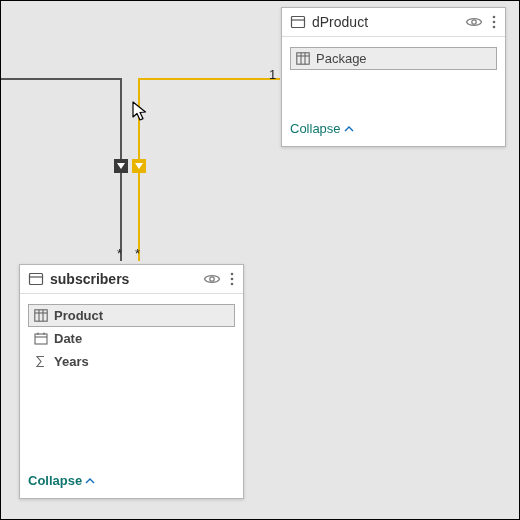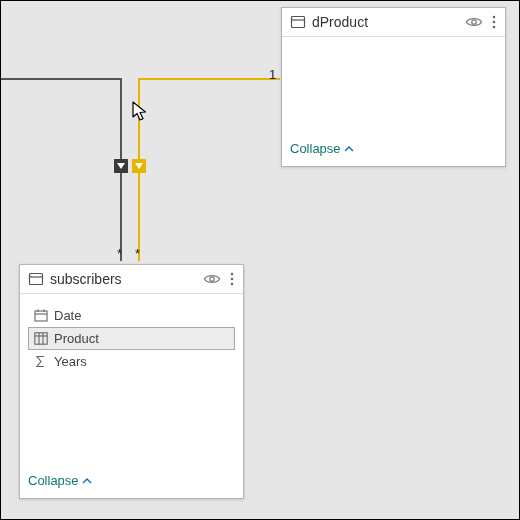--- a/index.html
+++ b/index.html
@@ -131,21 +131,21 @@
 <div class="cardinality" style="left:116px; top:245px;">*</div>
 <div class="cardinality" style="left:134px; top:245px;">*</div>
 
 <div class="arrow-box dark" style="left:113px; top:158px;">
   <div class="arrow-down-white"></div>
 </div>
 <div class="arrow-box gold" style="left:131px; top:158px;">
   <div class="arrow-down-white"></div>
 </div>
 
-<div class="table-card" style="left:280px; top:6px; width:225px; height:160px;">
+<div class="table-card" style="left:280px; top:6px; width:225px; height:140px;">
   <div class="card-header">
     <span class="header-icon">
       <svg width="16" height="16" viewBox="0 0 16 16" fill="none" stroke="#555" stroke-width="1.2">
         <rect x="1.5" y="2.5" width="13" height="11" rx="1"></rect>
         <line x1="1.5" y1="6" x2="14.5" y2="6"></line>
       </svg>
     </span>
     <span class="title">dProduct</span>
     <span class="header-icon vis-icon">
       <svg width="18" height="14" viewBox="0 0 18 14" fill="none" stroke="#808080" stroke-width="1.3">
@@ -156,34 +156,45 @@
     <span class="header-icon more-icon">
       <svg width="6" height="16" viewBox="0 0 6 16" fill="#666">
         <circle cx="3" cy="3" r="1.3"></circle>
           <circle cx="3" cy="8" r="1.3"></circle>
           <circle cx="3" cy="13" r="1.3"></circle>
       </svg>
     </span>
   </div>
   <div class="divider"></div>
   <div class="field-list">
+    <div class="field-row selected">
+      <span class="field-icon">
+        <svg width="14" height="13" viewBox="0 0 14 13" fill="none" stroke="#666" stroke-width="1.1">
+          <rect x="0.8" y="0.8" width="12.4" height="11.4"></rect>
+          <line x1="0.8" y1="4" x2="13.2" y2="4"></line>
+          <line x1="5" y1="0.8" x2="5" y2="12.2"></line>
+          <line x1="9" y1="0.8" x2="9" y2="12.2"></line>
+        </svg>
+      </span>
+      <span>Package</span>
+    </div>
   </div>
   <div class="collapse-row">
     <span class="collapse-link">
       <span>Collapse</span>
       <span class="chev">
         <svg width="10" height="8" viewBox="0 0 10 8" fill="none" stroke="#0f6cbd" stroke-width="1.4">
             <path d="M1 6 L5 2 L9 6"></path>
           </svg>
       </span>
     </span>
   </div>
 </div>
 
-<div class="table-card" style="left:18px; top:263px; width:225px; height:235px;">
+<div class="table-card" style="left:18px; top:263px; width:225px; height:235px;font-weight:bold;">
   <div class="card-header">
     <span class="header-icon">
       <svg width="16" height="16" viewBox="0 0 16 16" fill="none" stroke="#555" stroke-width="1.2">
         <rect x="1.5" y="2.5" width="13" height="11" rx="1"></rect>
         <line x1="1.5" y1="6" x2="14.5" y2="6"></line>
       </svg>
     </span>
     <span class="title">subscribers</span>
     <span class="header-icon vis-icon">
       <svg width="18" height="14" viewBox="0 0 18 14" fill="none" stroke="#808080" stroke-width="1.3">
@@ -194,41 +205,41 @@
     <span class="header-icon more-icon">
       <svg width="6" height="16" viewBox="0 0 6 16" fill="#666">
         <circle cx="3" cy="3" r="1.3"></circle>
           <circle cx="3" cy="8" r="1.3"></circle>
           <circle cx="3" cy="13" r="1.3"></circle>
       </svg>
     </span>
   </div>
   <div class="divider"></div>
   <div class="field-list">
+    <div class="field-row selected">
+      <span class="field-icon">
+        <svg width="14" height="13" viewBox="0 0 14 13" fill="none" stroke="#666" stroke-width="1.1">
+          <rect x="0.8" y="0.8" width="12.4" height="11.4"></rect>
+          <line x1="0.8" y1="4" x2="13.2" y2="4"></line>
+          <line x1="5" y1="0.8" x2="5" y2="12.2"></line>
+          <line x1="9" y1="0.8" x2="9" y2="12.2"></line>
+        </svg>
+      </span>
+      <span>Product</span>
+    </div>
     <div class="field-row">
       <span class="field-icon">
         <svg width="14" height="13" viewBox="0 0 14 13" fill="none" stroke="#666" stroke-width="1.1">
           <rect x="1" y="2" width="12" height="10"></rect>
           <line x1="1" y1="5" x2="13" y2="5"></line>
           <line x1="4" y1="0.5" x2="4" y2="3"></line>
           <line x1="10" y1="0.5" x2="10" y2="3"></line>
         </svg>
       </span>
       <span>Date</span>
-    </div>
-    <div class="field-row selected">
-      <span class="field-icon">
-        <svg width="14" height="13" viewBox="0 0 14 13" fill="none" stroke="#666" stroke-width="1.1">
-          <rect x="0.8" y="0.8" width="12.4" height="11.4"></rect>
-          <line x1="0.8" y1="4" x2="13.2" y2="4"></line>
-          <line x1="5" y1="0.8" x2="5" y2="12.2"></line>
-          <line x1="9" y1="0.8" x2="9" y2="12.2"></line>
-        </svg>
-      </span>
-      <span>Product</span>
     </div>
     <div class="field-row">
       <span class="field-icon">
         <svg width="13" height="13" viewBox="0 0 13 13" fill="none" stroke="#666" stroke-width="1.2">
           <path d="M10 1.5 L3 1.5 L7 6.5 L3 11.5 L10 11.5"></path>
         </svg>
       </span>
       <span>Years</span>
     </div>
   </div>

